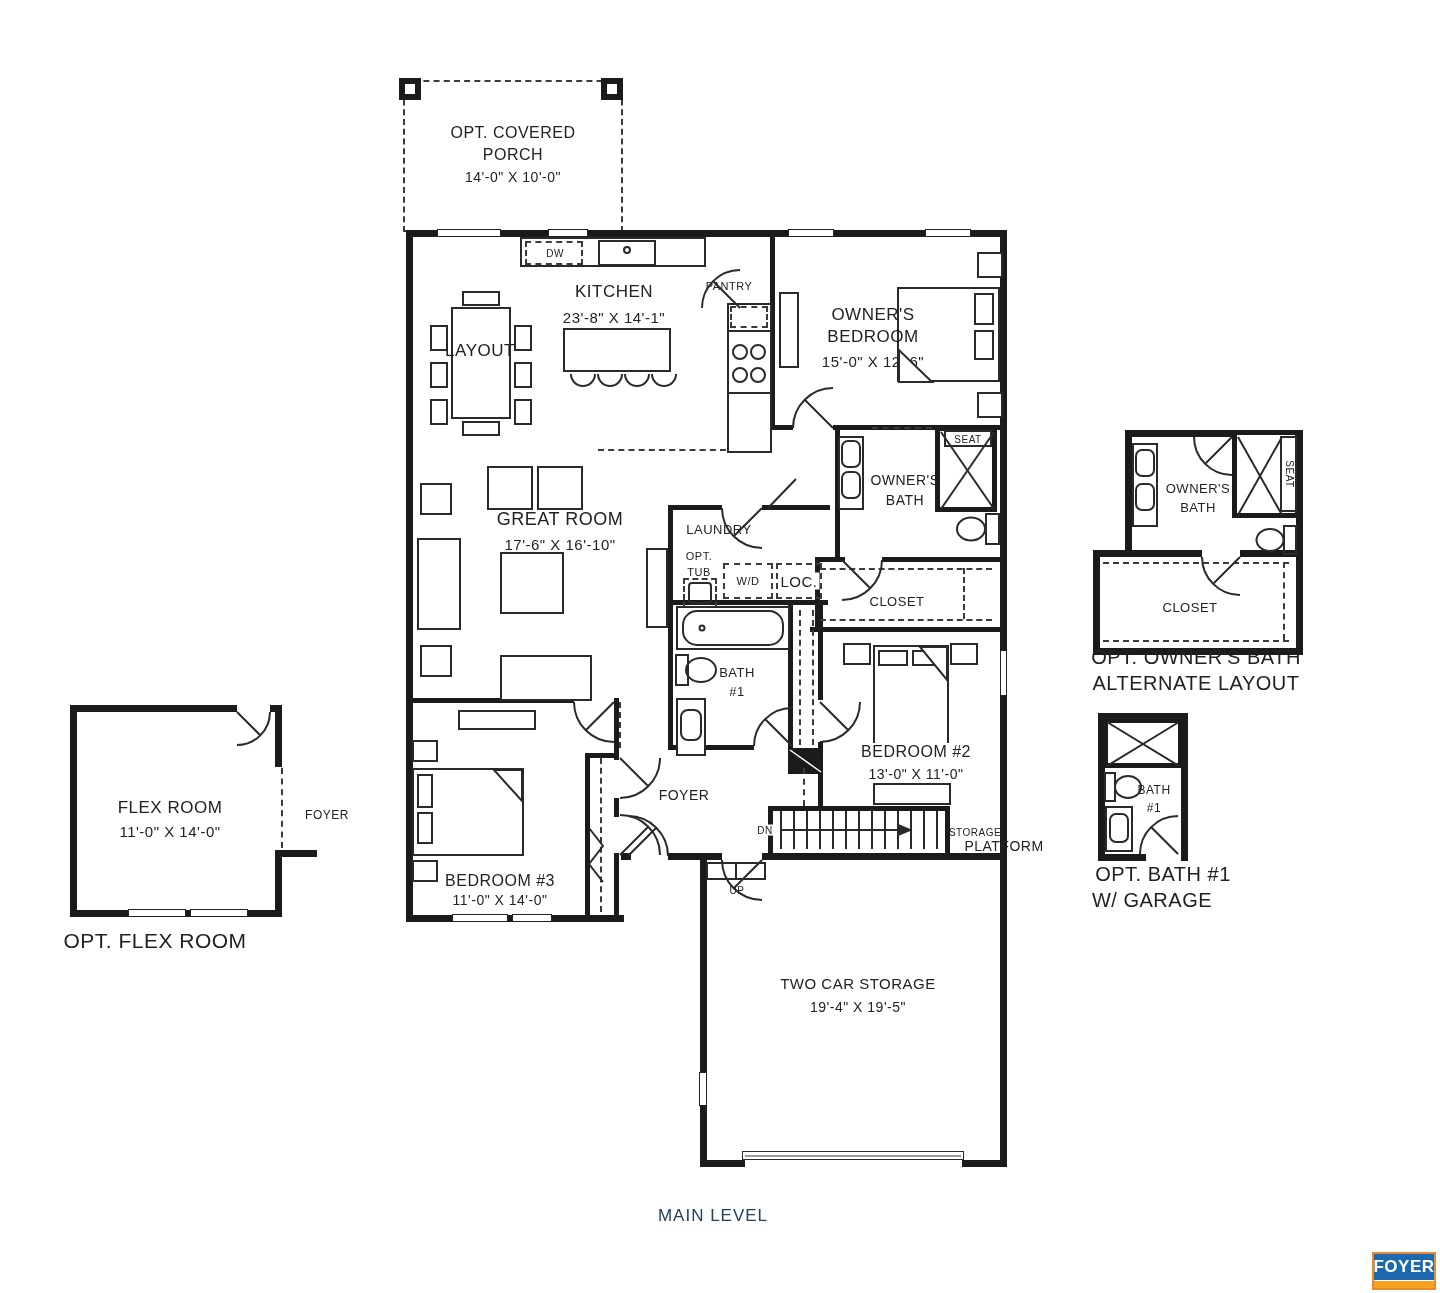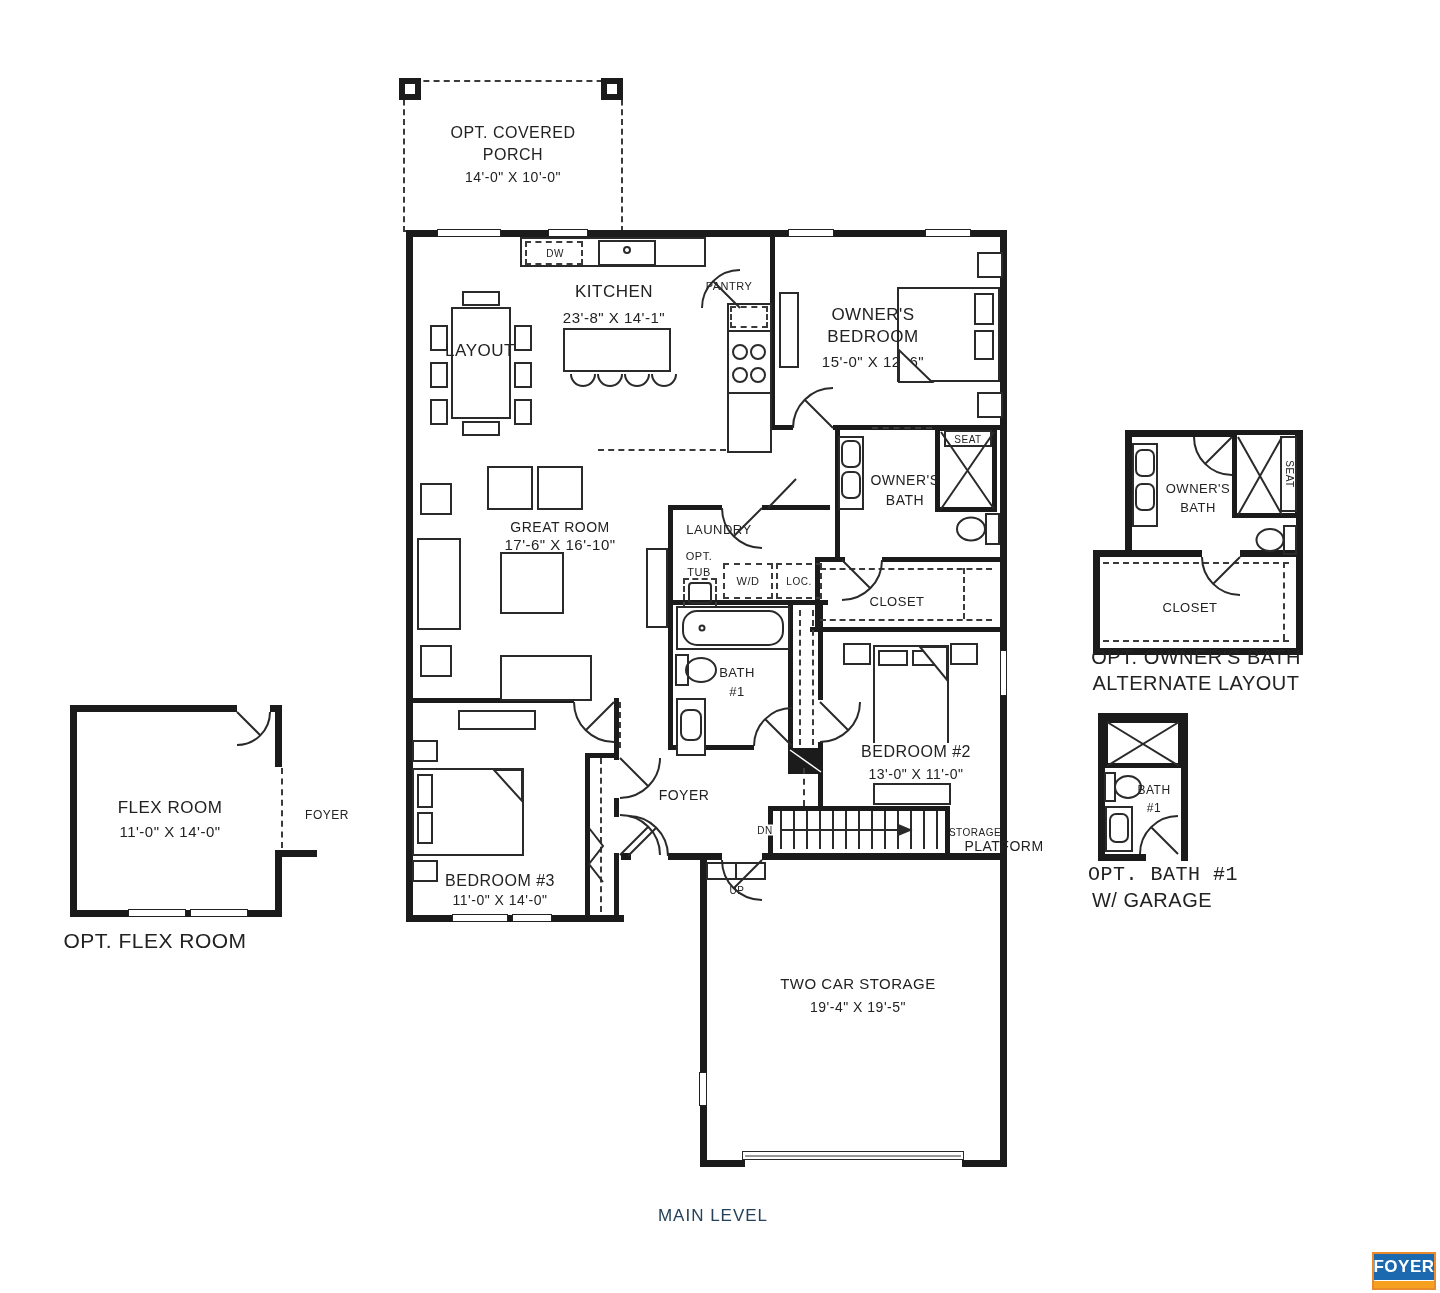--- a/index.html
+++ b/index.html
@@ -130,31 +130,31 @@
   <div class="dl" style="left:820px;top:619px;width:172px;"></div>
   <div class="dv" style="left:963px;top:568px;height:51px;"></div>
 
   <div class="lb" style="left:719px;top:529px;font-size:13px;">LAUNDRY</div>
   <div class="lb" style="left:699px;top:556px;font-size:11px;">OPT.</div>
   <div class="lb" style="left:699px;top:572px;font-size:11px;">TUB</div>
   <div class="d" style="left:683px;top:578px;width:34px;height:30px;"></div>
   <div class="d" style="left:723px;top:563px;width:50px;height:36px;"></div>
   <div class="d" style="left:776px;top:563px;width:46px;height:36px;"></div>
   <div class="lb bg" style="left:748px;top:581px;font-size:11px;">W/D</div>
-  <div class="lb bg" style="left:799px;top:581px;font-size:10px;">LOC.</div>
+  <div class="lb bg" style="left:799px;top:581px;font-size:15px;">LOC.</div>
 
   <div class="f" style="left:487px;top:466px;width:46px;height:44px;"></div>
   <div class="f" style="left:537px;top:466px;width:46px;height:44px;"></div>
   <div class="f" style="left:417px;top:538px;width:44px;height:92px;"></div>
   <div class="f" style="left:420px;top:483px;width:32px;height:32px;"></div>
   <div class="f" style="left:420px;top:645px;width:32px;height:32px;"></div>
   <div class="f" style="left:500px;top:552px;width:64px;height:62px;"></div>
   <div class="f" style="left:500px;top:655px;width:92px;height:46px;"></div>
   <div class="f" style="left:646px;top:548px;width:22px;height:80px;"></div>
-  <div class="lb" style="left:560px;top:519px;font-size:14px;margin-top:8px;">GREAT ROOM</div>
+  <div class="lb" style="left:560px;top:519px;font-size:18px;">GREAT ROOM</div>
   <div class="lb" style="left:560px;top:544px;font-size:15px;">17'-6" X 16'-10"</div>
 
   <div class="f" style="left:676px;top:606px;width:114px;height:44px;"></div>
   <div class="f" style="left:676px;top:698px;width:30px;height:58px;"></div>
   <div class="lb" style="left:737px;top:672px;font-size:13px;">BATH</div>
   <div class="lb" style="left:737px;top:691px;font-size:13px;">#1</div>
   <div class="dv" style="left:799px;top:610px;height:135px;"></div>
   <div class="dv" style="left:812px;top:610px;height:135px;"></div>
 
   <div class="f" style="left:843px;top:643px;width:28px;height:22px;"></div>
@@ -230,21 +230,21 @@
   <div class="lb" style="left:1196px;top:683px;font-size:20px;">ALTERNATE LAYOUT</div>
 
   <div class="w" style="left:1098px;top:713px;width:90px;height:7px;"></div>
   <div class="w" style="left:1098px;top:713px;width:7px;height:148px;"></div>
   <div class="w" style="left:1181px;top:713px;width:7px;height:148px;"></div>
   <div class="w" style="left:1098px;top:854px;width:48px;height:7px;"></div>
   <div class="shw" style="left:1103px;top:718px;width:80px;height:50px;"></div>
   <div class="f" style="left:1105px;top:806px;width:28px;height:46px;"></div>
   <div class="lb" style="left:1154px;top:790px;font-size:12px;">BATH</div>
   <div class="lb" style="left:1154px;top:808px;font-size:12px;">#1</div>
-  <div class="lb" style="left:1163px;top:874px;font-size:20px;font-family:Liberation Mono, monospace;">OPT. BATH #1</div>
+  <div class="lb" style="left:1163px;top:874px;font-size:20px;">OPT. BATH #1</div>
   <div class="lb" style="left:1152px;top:900px;font-size:20px;">W/ GARAGE</div>
 
   <svg class="ov" width="1440" height="1293" viewBox="0 0 1440 1293">
     <g fill="none" stroke="#2a2a2a" stroke-width="2">
 
       <path d="M793 428 A40 40 0 0 1 833 388 M833 428 L805 400"></path>
       <path d="M702 308 A38 38 0 0 1 740 270 M740 308 L713 281"></path>
       <path d="M722 508 A40 40 0 0 0 762 548 M762 508 L734 536"></path>
       <path d="M768 508 L796 479"></path>
       <path d="M882 560 A40 40 0 0 1 842 600 M842 560 L870 588"></path>

